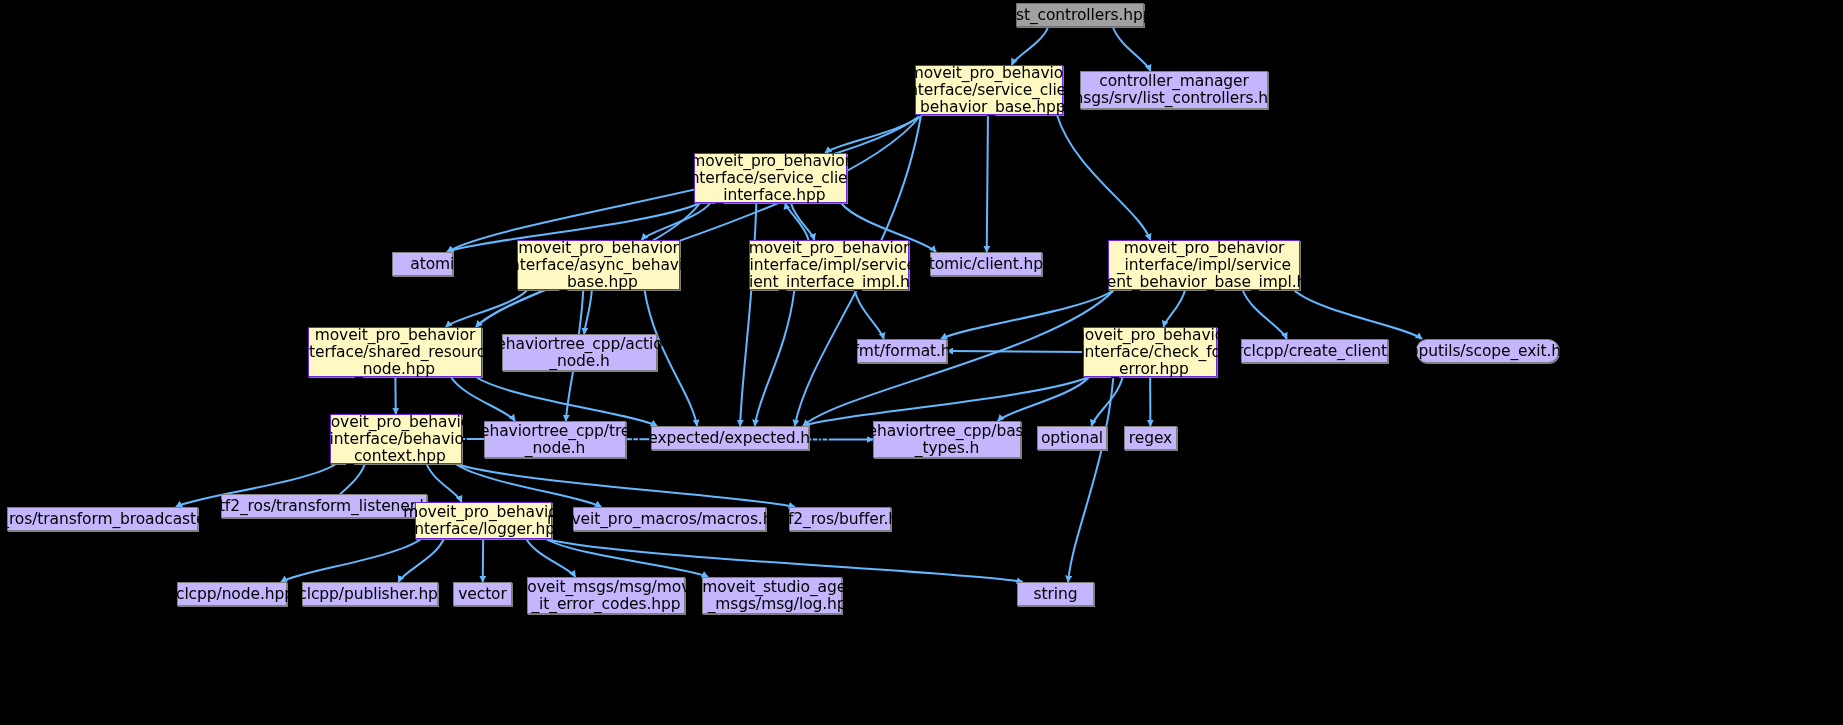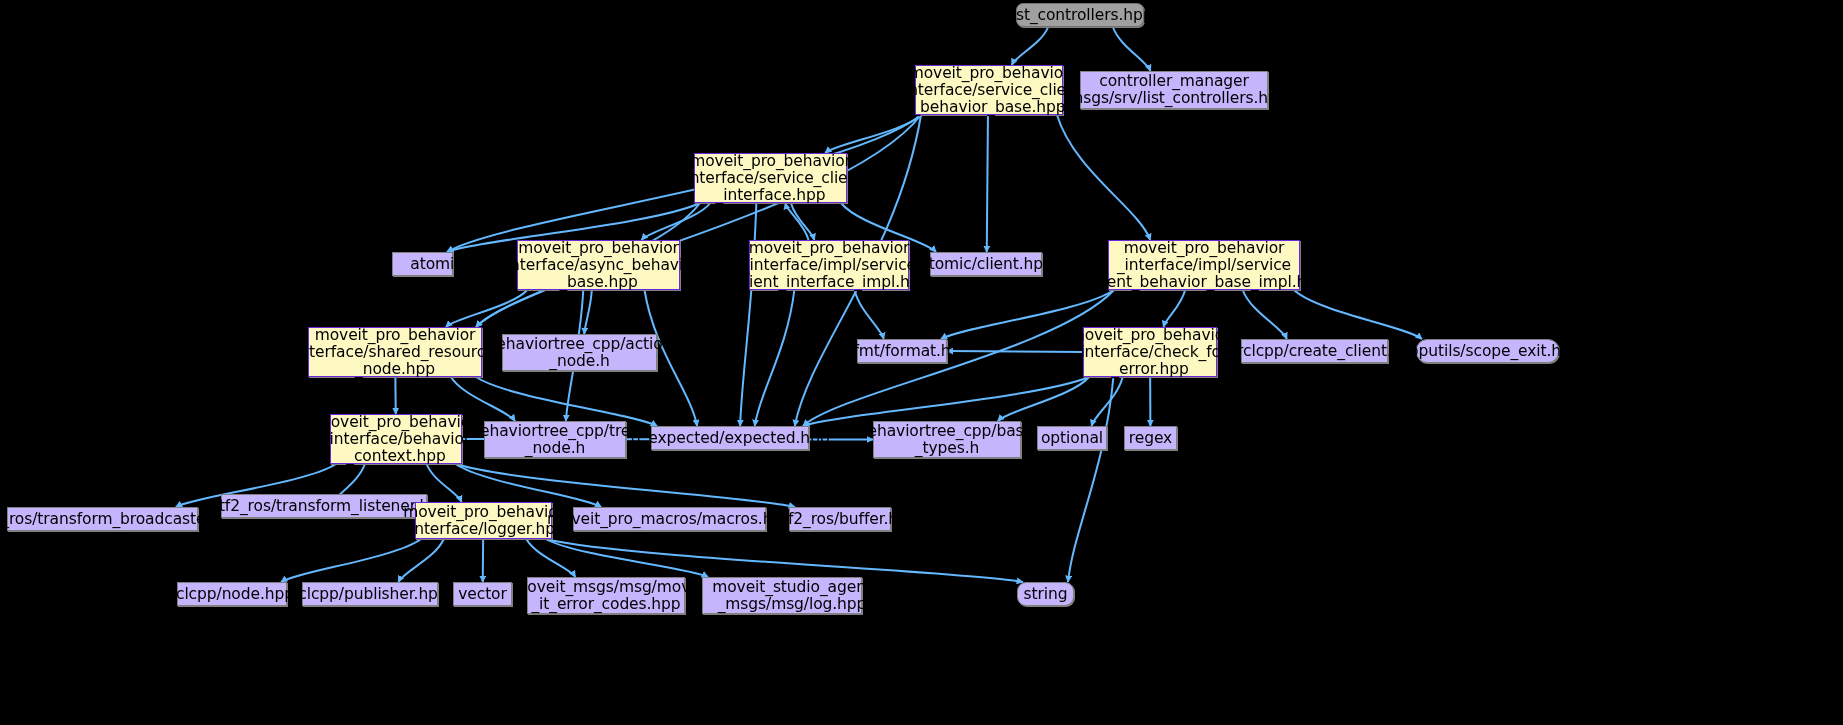--- a/index.html
+++ b/index.html
@@ -104,21 +104,21 @@
       <path d="M 456 464 C 517.6800000000001 483.35, 754.32 496.25, 795 507" fill="none" stroke="#63b8ff" stroke-width="2" marker-end="url(#arrow)"></path>
       <path d="M 462 439 C 532.3199999999999 439.225, 823.68 439.375, 873 439.5" fill="none" stroke="#63b8ff" stroke-width="2" marker-end="url(#arrow)"></path>
       <path d="M 421 539 C 394.96 558.35, 297.8 571.25, 281 582" fill="none" stroke="#63b8ff" stroke-width="2" marker-end="url(#arrow)"></path>
       <path d="M 443.775 539 C 435.3306 558.35, 403.823 571.25, 398.375 582" fill="none" stroke="#63b8ff" stroke-width="2" marker-end="url(#arrow)"></path>
       <path d="M 483.15 539 C 483.07559999999995 558.35, 482.798 571.25, 482.75 582" fill="none" stroke="#63b8ff" stroke-width="2" marker-end="url(#arrow)"></path>
       <path d="M 526.375 539 C 535.489 556.1, 569.495 567.5, 575.375 577" fill="none" stroke="#63b8ff" stroke-width="2" marker-end="url(#arrow)"></path>
       <path d="M 546 539 C 576.1320000000001 556.1, 688.56 567.5, 708 577" fill="none" stroke="#63b8ff" stroke-width="2" marker-end="url(#arrow)"></path>
       <path d="M 546 539 C 624.24 558.35, 965.76 571.25, 1023 582" fill="none" stroke="#63b8ff" stroke-width="2" marker-end="url(#arrow)"></path>
     </svg>
   <div id="node-layer">
-      <div class="node root" style="left: 1016px; top: 3px; width: 128px; height: 24px; border-radius: 7px;"><span>list_controllers.hpp</span></div>
+      <div class="node root" style="left: 1016px; top: 3px; width: 128px; height: 24px;"><span>list_controllers.hpp</span></div>
       <div class="node white" style="left: 915px; top: 65px; width: 148px; height: 50px;"><span>moveit_pro_behavior
 _interface/service_client
 _behavior_base.hpp</span></div>
       <div class="node grey" style="left: 1080px; top: 71px; width: 188px; height: 38px;"><span>controller_manager
 _msgs/srv/list_controllers.hpp</span></div>
       <div class="node white" style="left: 694px; top: 153px; width: 153px; height: 50px;"><span>moveit_pro_behavior
 _interface/service_client
 _interface.hpp</span></div>
       <div class="node grey" style="left: 392px; top: 252px; width: 61px; height: 24px; padding-left: 32px;"><span>atomic</span></div>
       <div class="node white" style="left: 517px; top: 240px; width: 163px; height: 50px;"><span>moveit_pro_behavior
@@ -156,17 +156,17 @@
       <div class="node grey" style="left: 221px; top: 494px; width: 206px; height: 24px;"><span>tf2_ros/transform_listener.h</span></div>
       <div class="node white" style="left: 415px; top: 502px; width: 137px; height: 37px;"><span>moveit_pro_behavior
 _interface/logger.hpp</span></div>
       <div class="node grey" style="left: 573px; top: 507px; width: 193px; height: 24px;"><span>moveit_pro_macros/macros.hpp</span></div>
       <div class="node grey" style="left: 789px; top: 507px; width: 102px; height: 24px;"><span>tf2_ros/buffer.h</span></div>
       <div class="node grey" style="left: 177px; top: 582px; width: 110px; height: 24px;"><span>rclcpp/node.hpp</span></div>
       <div class="node grey" style="left: 302px; top: 582px; width: 136px; height: 24px;"><span>rclcpp/publisher.hpp</span></div>
       <div class="node grey" style="left: 453px; top: 582px; width: 59px; height: 24px; text-align: center;"><span>vector</span></div>
       <div class="node grey" style="left: 527px; top: 577px; width: 158px; height: 37px;"><span>moveit_msgs/msg/move
 _it_error_codes.hpp</span></div>
-      <div class="node grey" style="left: 702px; top: 577px; width: 160px; height: 37px; padding-left: 24px;"><span>moveit_studio_agent
+      <div class="node grey" style="left: 702px; top: 577px; width: 140px; height: 37px; padding-left: 24px;"><span>moveit_studio_agent
 _msgs/msg/log.hpp</span></div>
-      <div class="node grey" style="left: 1017px; top: 582px; width: 57px; height: 24px; border-radius: 9px;"><span>string</span></div>
+      <div class="node grey" style="left: 1017px; top: 582px; width: 77px; height: 24px;"><span>string</span></div>
     </div>
 </div>
 
 </body></html>

